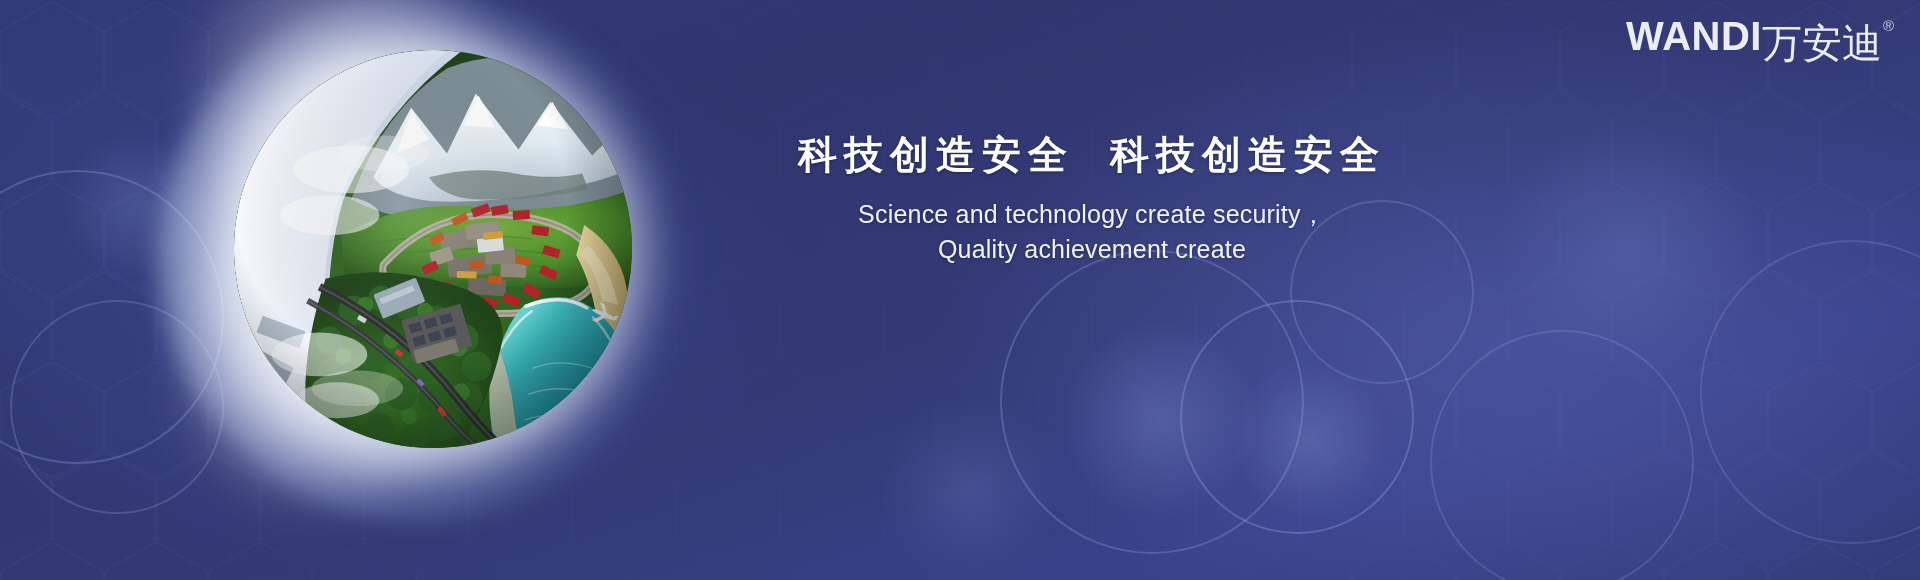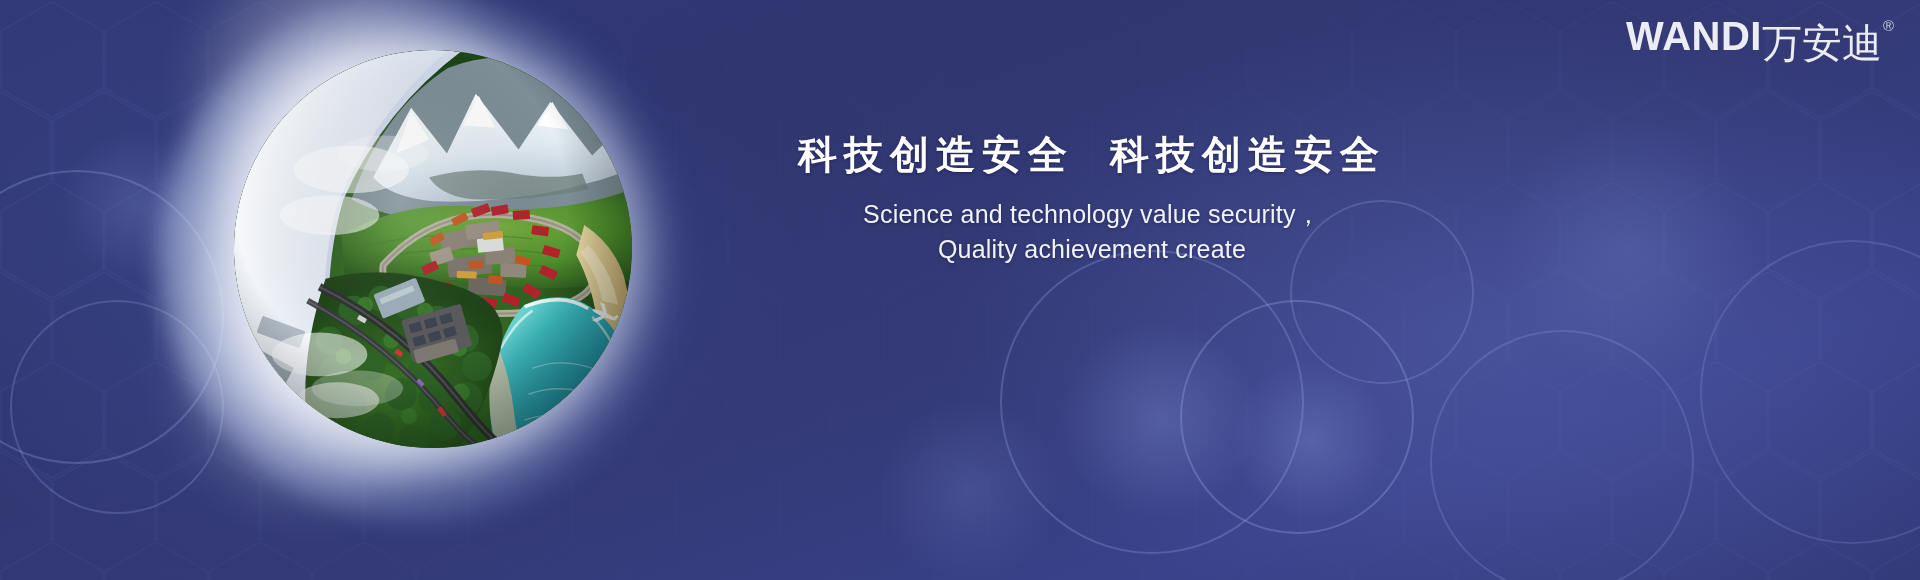--- a/index.html
+++ b/index.html
@@ -365,18 +365,18 @@
     <span class="logo-text">WANDI</span>
       <span class="logo-cn">万安迪</span>
       <span class="logo-r">®</span>
   </div>
 
   <div class="copy">
     <div class="headline">
       <span>科技创造安全</span><span class="gap"></span><span>科技创造安全</span>
     </div>
     <div class="sub">
-      <div>Science and technology value security，</div>
+      <div>Science and technology create security，</div>
       <div>Quality achievement create</div>
     </div>
   </div>
 
 </div>
 
 </body></html>

